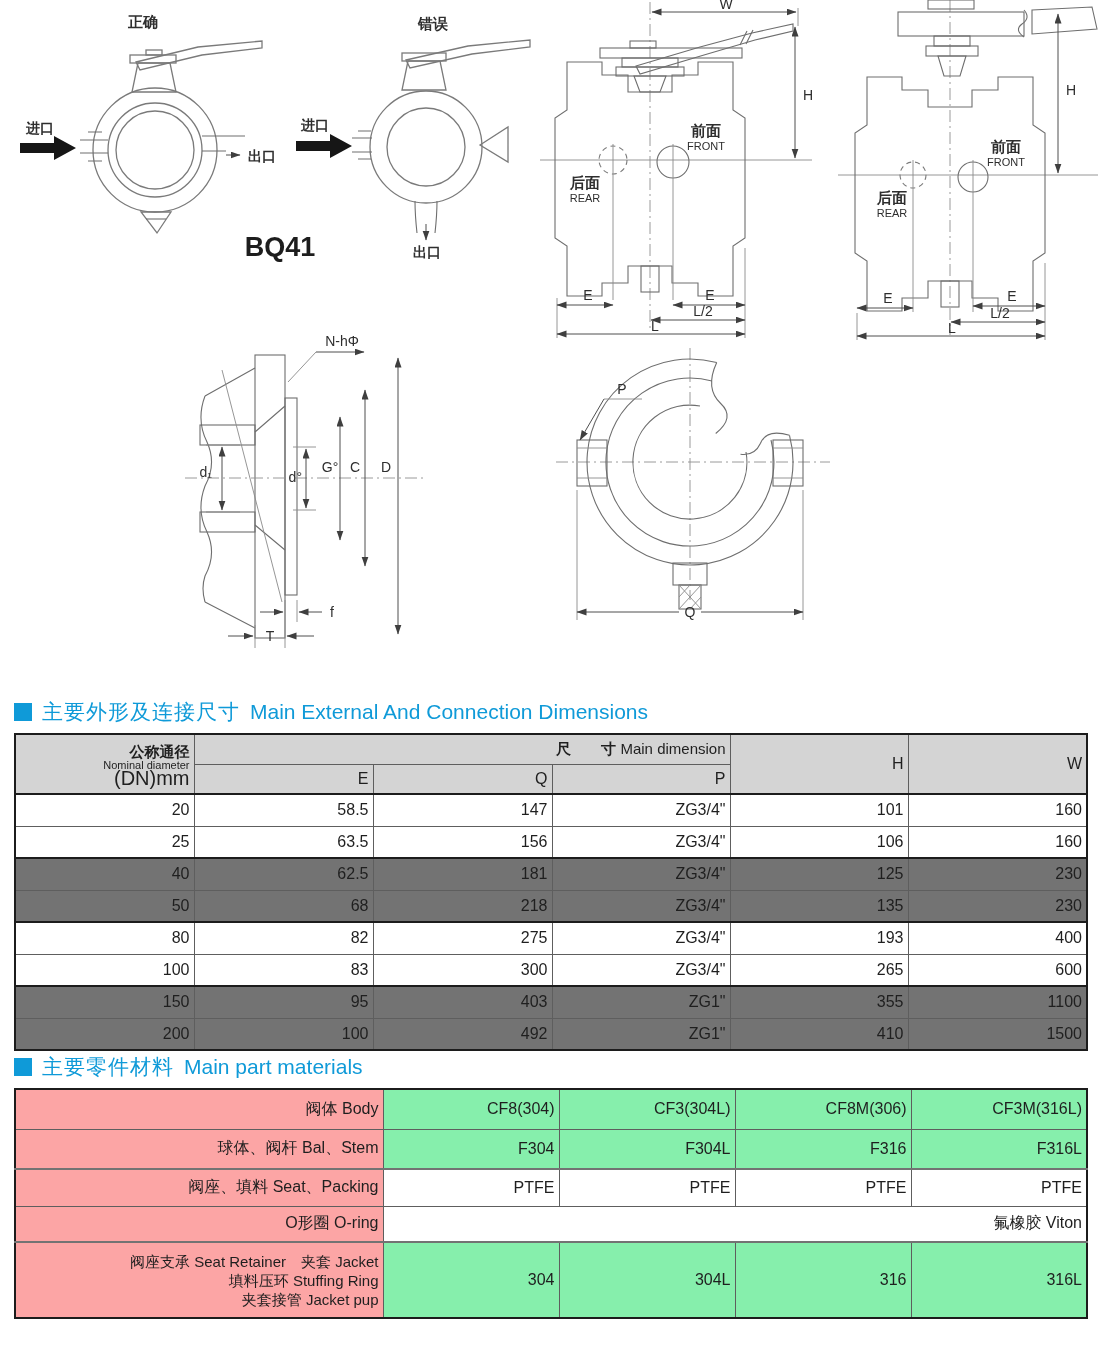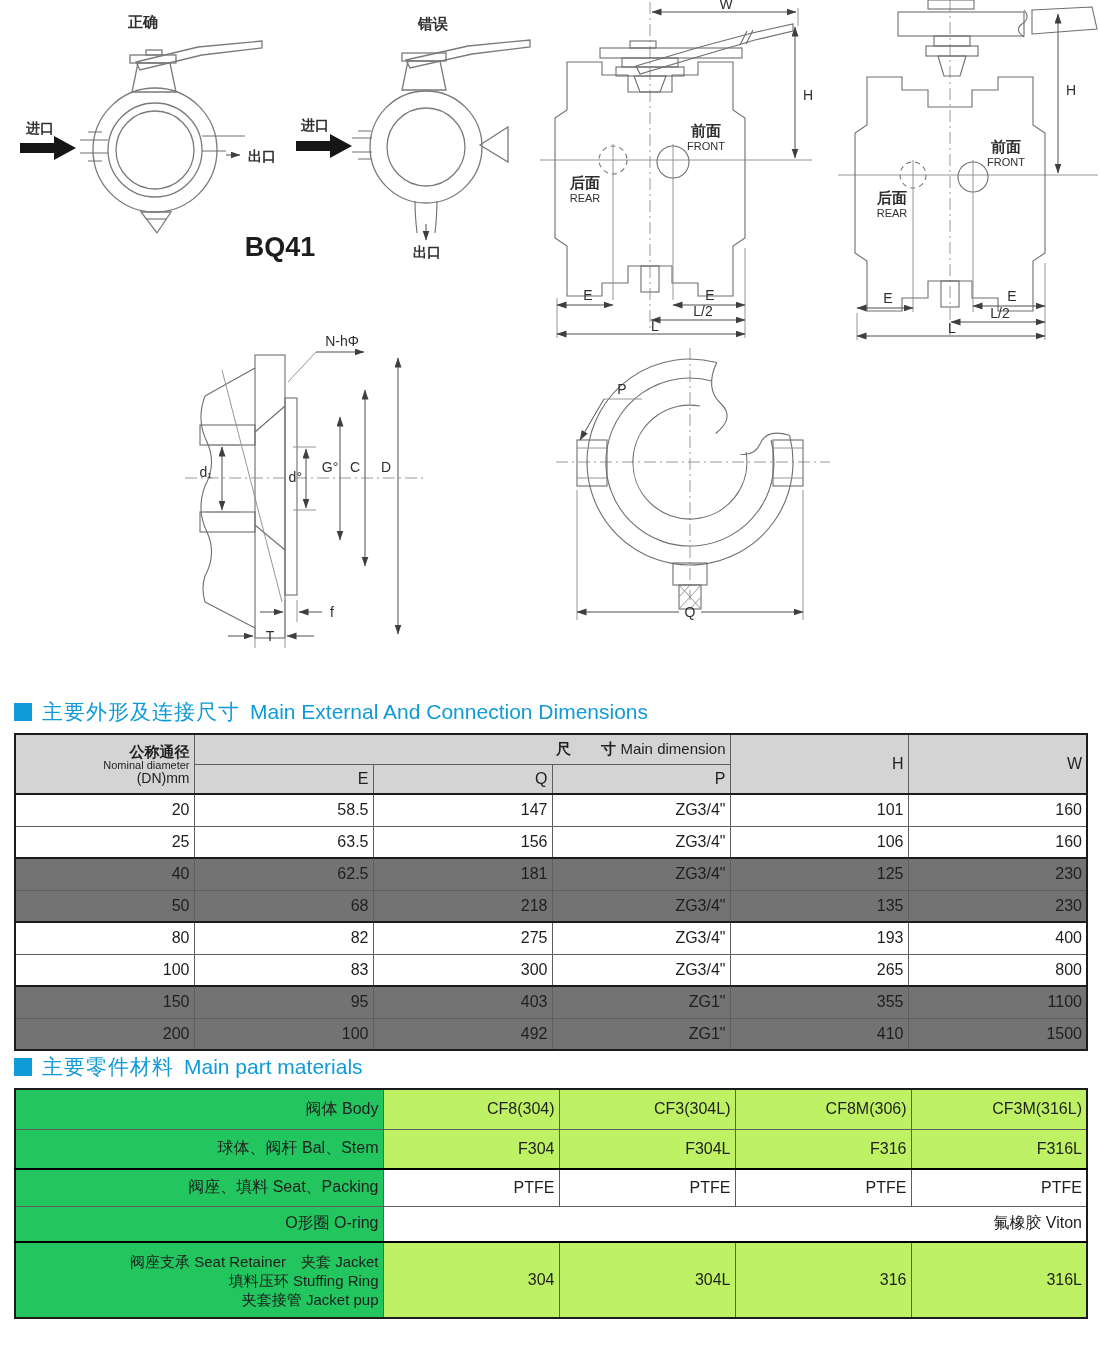--- a/index.html
+++ b/index.html
@@ -36,31 +36,31 @@
   .t1 { top:733px; width:1072px; }
   .t2 { top:1088px; width:1072px; }
   .t1 th { background:#d4d4d4; }
   .t1 .hdr1 { height:30px; }
   .t1 .hdr2 { height:30px; }
   .t1 td { height:32px; }
   .t1 tr.sep td { border-top:2px solid #1c1c1c; }
   .t1 tbody tr.g td { background:#737373; }
   .hdr-sub  { font-size:11px; line-height:11px; }
   .hdr-main { font-size:15px; font-weight:bold; line-height:17px; }
-  .hdr-unit { font-size:14px; line-height:15px; }
+  .hdr-unit { font-size:20px; line-height:15px; }
   .t1 thead tr.hdr2 th { border-top:1px solid #5e5e5e; }
   .t1 thead { border-bottom:2px solid #1c1c1c; }
 
-  .t2 td.lab { background:#22c55e; width:368px; }
+  .t2 td.lab { background:#fca5a5; width:368px; }
   .t2 td { height:40px; }
   .t2 tr.r2 td, .t2 tr.r3 td, .t2 tr.r4 td { height:37px; }
   .t2 tr.r3 td { height:36px; }
   .t2 tr.r5 td { height:76px; }
-  .t2 tr.gv td.val { background:#bef264; }
-  .t2 tr.sep td { border-top:2px solid #000000; }
+  .t2 tr.gv td.val { background:#86efac; }
+  .t2 tr.sep td { border-top:2px solid #737373; }
   .lab-lines div { line-height:19px; font-size:15px; }
 </style>
 </head>
 <body>
 
 <div class="page">
 
   <svg class="drawings-svg" width="1100" height="668" viewBox="0 0 1100 668">
     <defs>
       <marker id="ar" markerWidth="11" markerHeight="8" refX="9.5" refY="3.5" orient="auto-start-reverse">
@@ -315,21 +315,21 @@
         <td>ZG3/4"</td>
         <td>193</td>
         <td>400</td>
       </tr>
       <tr>
         <td>100</td>
         <td>83</td>
         <td>300</td>
         <td>ZG3/4"</td>
         <td>265</td>
-        <td>800</td>
+        <td>600</td>
       </tr>
       <tr class="g sep">
         <td>150</td>
         <td>95</td>
         <td>403</td>
         <td>ZG1"</td>
         <td>355</td>
         <td>1100</td>
       </tr>
       <tr class="g">

